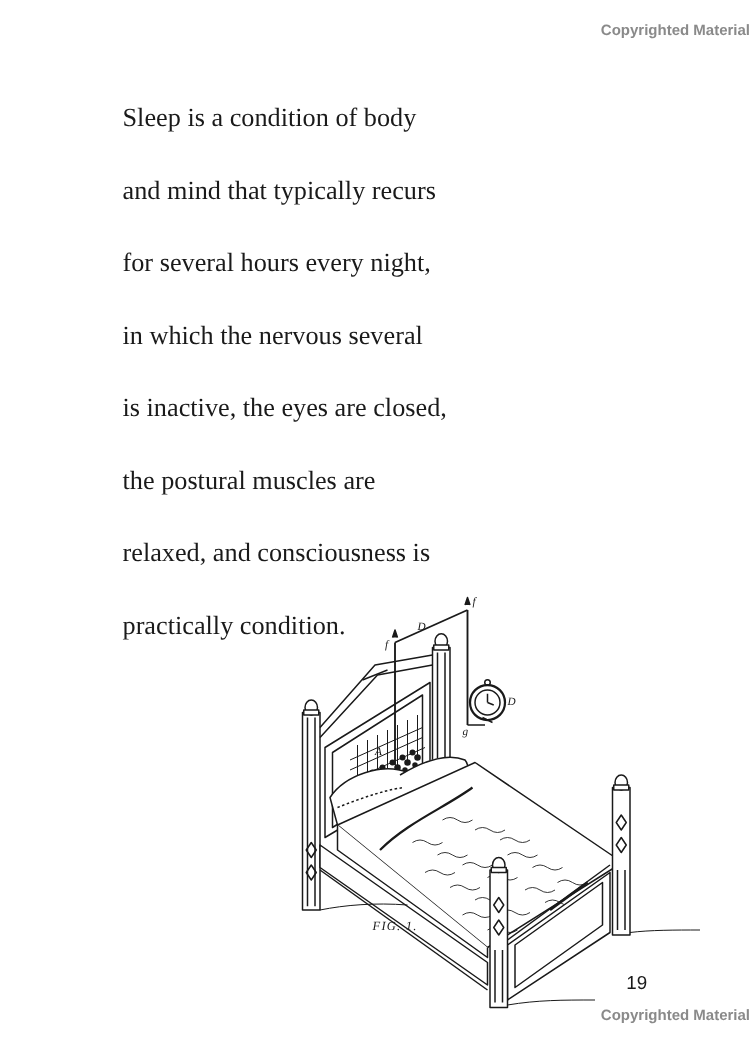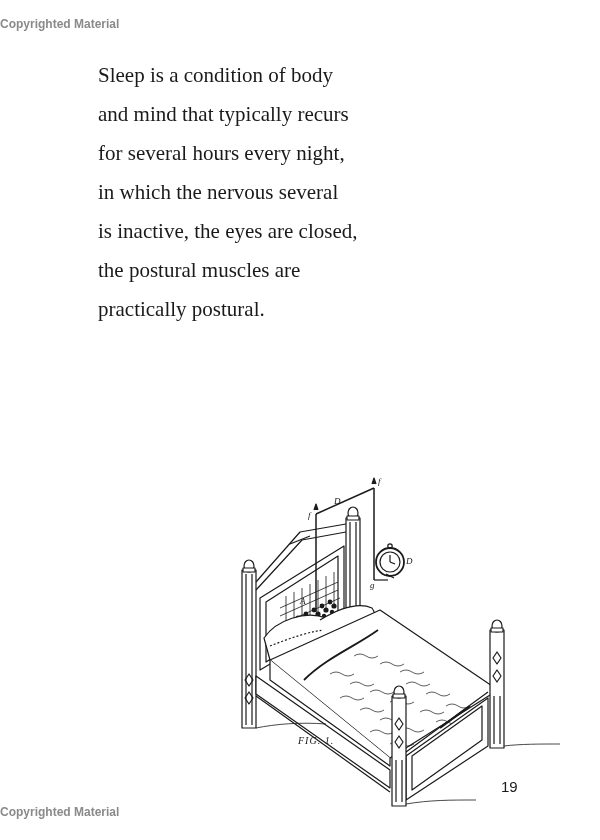--- a/index.html
+++ b/index.html
@@ -10,21 +10,21 @@
     body {
       width: 600px;
       height: 840px;
       position: relative;
       overflow: hidden;
     }
     .watermark {
       position: absolute;
       left: 0;
       width: 600px;
-      text-align: left;
+      text-align: right;
       font-family: "Liberation Sans", sans-serif;
       font-size: 12px;
       font-weight: bold;
       color: #8a8a8a;
       letter-spacing: 0px;
     }
     .watermark.top { top: 17px; }
     .watermark.bottom { top: 805px; }
 
     .passage {
@@ -32,20 +32,21 @@
       left: 98px;
       top: 56px;
       font-family: "Liberation Serif", "DejaVu Serif", serif;
       font-size: 21px;
       color: #1a1a1a;
       line-height: 39px;
     }
     .passage .line {
       display: block;
       white-space: nowrap;
+      margin-top: 19px;
     }
 
     .illustration {
       position: absolute;
       left: 230px;
       top: 470px;
       width: 330px;
       height: 340px;
     }
 
@@ -65,21 +66,22 @@
 
   <div class="watermark top">Copyrighted Material</div>
 
   <div class="passage">
     <span class="line">Sleep is a condition of body</span>
     <span class="line">and mind that typically recurs</span>
     <span class="line">for several hours every night,</span>
     <span class="line">in which the nervous several</span>
     <span class="line">is inactive, the eyes are closed,</span>
     <span class="line">the postural muscles are</span>
-    <span class="line">practically postural.</span>
+    <span class="line">relaxed, and consciousness is</span>
+    <span class="line">practically condition.</span>
   </div>
 
   <div class="illustration">
     <svg width="330" height="340" viewBox="0 0 330 340" xmlns="http://www.w3.org/2000/svg">
       <g stroke="#1a1a1a" fill="none" stroke-width="1.2" stroke-linejoin="round">
 
         <rect x="12" y="100" width="14" height="158" fill="#fff"></rect>
         <line x1="16" y1="104" x2="16" y2="255"></line>
         <line x1="22" y1="104" x2="22" y2="255"></line>
         <ellipse cx="19" cy="96" rx="5" ry="6" fill="#fff"></ellipse>

